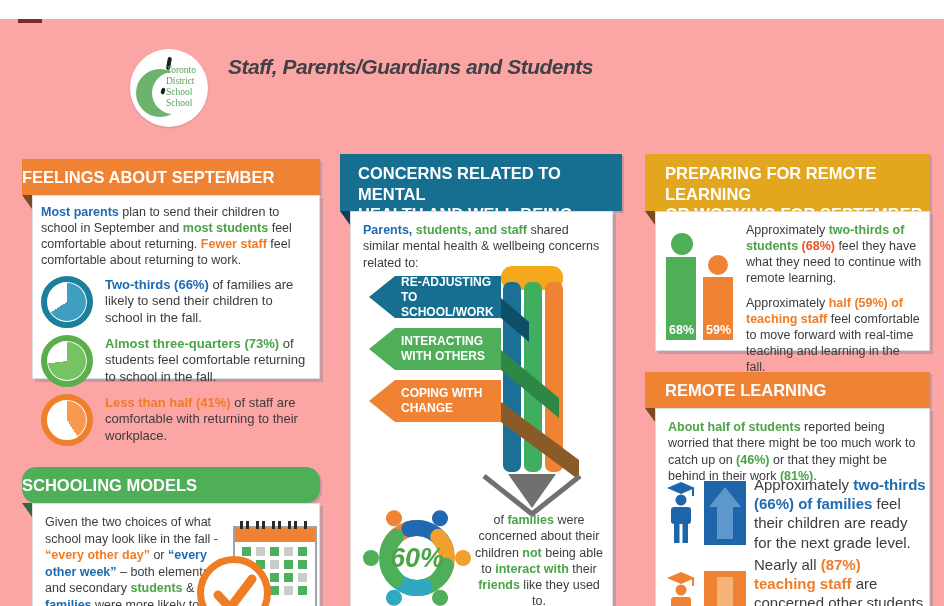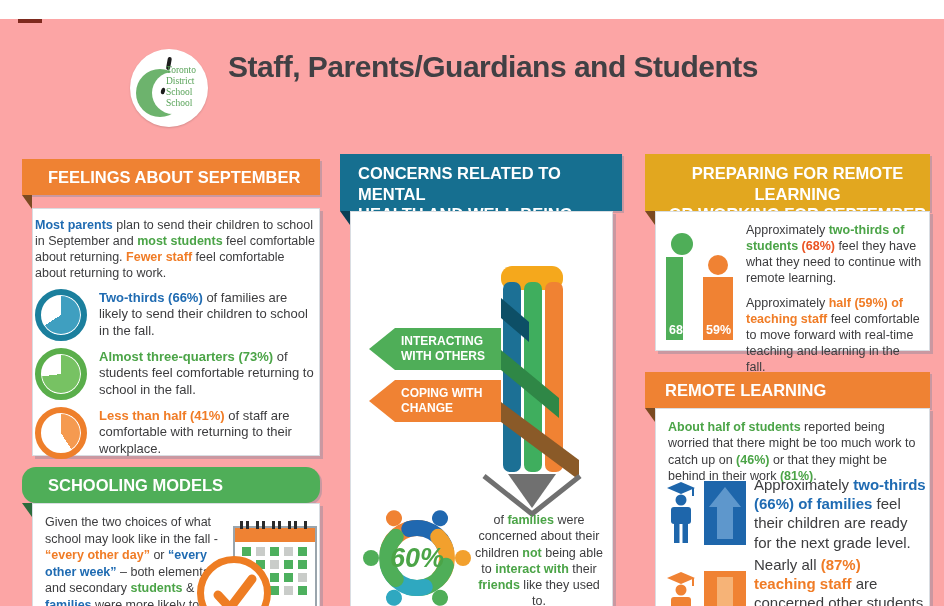--- a/index.html
+++ b/index.html
@@ -8,37 +8,37 @@
 
   
   .top-stripe{position:absolute;left:18px;top:0;width:24px;height:4px;background:#7e2a1e;}
 
   
   .logo{position:absolute;left:130px;top:30px;width:78px;height:78px;border-radius:50%;background:#fff;box-shadow:0 1px 2px rgba(0,0,0,.15);}
   .logo svg{position:absolute;left:0;top:0;}
   .logo-text{position:absolute;left:36px;top:16px;font-family:"Liberation Serif",serif;font-size:9.5px;line-height:11px;color:#57a257;}
   .title{position:absolute;left:228px;top:30px;color:#414044;font-weight:700;letter-spacing:-.5px;}
   .title .l1{font-size:34px;line-height:40px;}
-  .title .l2{font-size:30px;line-height:36px;}
+  .title .l2{font-size:21px;line-height:36px;font-style:italic;}
 
   
   .phead{position:absolute;color:#fff;font-weight:700;box-shadow:2px 2px 0 rgba(110,130,155,.35);}
-  .phead .pad{padding-left:26px;}
+  .phead .pad{}
   .fold{position:absolute;width:10px;height:14px;clip-path:polygon(0 0,100% 0,100% 100%);}
   .pbody{position:absolute;background:#fff;border:1px solid #d9dde2;box-sizing:border-box;box-shadow:3px 3px 0 rgba(110,130,155,.35);}
 
   .seg-blue{color:#1f6bb2;font-weight:700;}
   .seg-green{color:#4ba447;font-weight:700;}
   .seg-orange{color:#f07c26;font-weight:700;}
   .seg-orangered{color:#ea5423;font-weight:700;}
 
   
   #feelings-head{left:22px;top:140px;width:298px;height:36px;line-height:36px;font-size:16.5px;}
   #feelings-fold{left:22px;top:176px;background:#7b4a21;}
-  #feelings-body{left:32px;top:189px;width:288px;height:248px;padding:9px 2px;}
+  #feelings-body{left:32px;top:176px;width:288px;height:184px;padding:9px 8px;}
   #feelings-body .intro{font-size:12.5px;line-height:1.27;margin:0 0 4px 0;}
   .stat-row{display:flex;align-items:center;gap:12px;margin-top:7px;}
   .pie{flex:0 0 auto;width:40px;height:40px;border-radius:50%;border:6px solid #888;box-shadow:0 0 0 1px #fff inset;}
   .stat-row .txt{font-size:13px;line-height:1.27;}
 
   
   #schooling-head{left:22px;top:448px;width:298px;height:36px;line-height:36px;font-size:16.5px;}
   #schooling-fold{left:22px;top:484px;background:#2c6b3c;}
   #schooling-body{left:32px;top:484px;width:288px;height:122px;padding:10px 12px;}
   #schooling-body .intro{font-size:12.5px;line-height:1.32;width:182px;margin:0;}
@@ -164,32 +164,37 @@
         </svg>
     </div>
   </div>
 
   <div class="phead" id="concerns-head" style="background: rgb(22, 111, 144);">
     <div>CONCERNS RELATED TO MENTAL</div>
     <div>HEALTH AND WELL-BEING</div>
   </div>
   <div class="fold" id="concerns-fold"></div>
   <div class="pbody" id="concerns-body">
+    <p class="intro"><span class="seg-blue">Parents,</span><span class="seg-green"> students, and staff</span><span> shared similar mental health &amp; wellbeing concerns related to:</span></p>
     <div class="graphic">
       <svg width="263" height="260" viewBox="0 0 263 260">
         <rect x="150" y="6" width="62" height="24" rx="11" fill="#f5a81c"></rect>
         <rect x="152" y="22" width="18" height="190" rx="7" fill="#1c7095"></rect>
         <rect x="173" y="22" width="18" height="190" rx="7" fill="#3fae5e"></rect>
         <rect x="194" y="22" width="18" height="190" rx="7" fill="#f08233"></rect>
         <polygon points="150,38 150,58 178,82 178,62" fill="#0d4f66"></polygon>
         <polygon points="150,90 150,110 208,158 208,138" fill="#2f8746"></polygon>
         <polygon points="150,142 150,162 228,220 228,200" fill="#8a5a28"></polygon>
         <polyline points="133,216 181,254 229,216" fill="none" stroke="#707070" stroke-width="5"></polyline>
         <polygon points="157,214 205,214 181,248" fill="#707070"></polygon>
       </svg>
+      <div class="banner" style="top: 16px; background: rgb(22, 111, 144);">
+        <span>RE-ADJUSTING TO</span>
+          <span>SCHOOL/WORK</span>
+      </div>
       <div class="banner" style="top: 120px; background: rgb(240, 130, 51);">
         <span>COPING WITH</span>
           <span>CHANGE</span>
       </div>
       <div class="banner" style="top: 68px; background: rgb(79, 174, 88);">
         <span>INTERACTING</span>
           <span>WITH OTHERS</span>
       </div>
     </div>
     <div class="people-wrap">
@@ -217,29 +222,29 @@
         <g transform="rotate(270 60 60)">
             <circle cx="60" cy="14" r="8" fill="#4fae58"></circle>
             <path d="M 38.8 38.8 A 30 30 0 0 1 81.2 38.8" stroke="#4fae58" stroke-width="16" fill="none" stroke-linecap="round"></path>
           </g>
       </svg>
       <div class="people-stat">60%</div>
     </div>
     <div class="stat-text"><span>of </span><span class="seg-green">families</span><span> were concerned about their children </span><span class="seg-green">not</span><span> being able to </span><span class="seg-green">interact with</span><span> their </span><span class="seg-green">friends</span><span> like they used to.</span></div>
   </div>
 
-  <div class="phead" id="preparing-head" style="background: rgb(226, 167, 31); text-align: center;">
+  <div class="phead" id="preparing-head" style="background: rgb(226, 167, 31);">
     <div>PREPARING FOR REMOTE LEARNING</div>
     <div>OR WORKING FOR SEPTEMBER</div>
   </div>
   <div class="fold" id="preparing-fold"></div>
   <div class="pbody" id="preparing-body">
     <div class="pbars">
       <div class="pbar-head" style="left:7px;top:5px;width:22px;height:22px;background:#4fae58"></div>
-      <div class="pbar" style="left:2px;top:29px;width:17px;height:83px;background:#4fae58">
+      <div class="pbar" style="left:2px;top:29px;width:30px;height:83px;background:#4fae58">
           <span>68%</span>
         </div>
       <div class="pbar-head" style="left:44px;top:27px;width:20px;height:20px;background:#f08233"></div>
       <div class="pbar" style="left:39px;top:49px;width:30px;height:63px;background:#f08233">
           <span>59%</span>
         </div>
     </div>
     <div class="copy">
       <p><span>Approximately </span><span class="seg-green">two-thirds of students</span><span> </span><span class="seg-orangered">(68%)</span><span> feel they have what they need to continue with remote learning.</span></p>
       <p><span>Approximately </span><span class="seg-orange">half (59%) of teaching staff</span><span> feel comfortable to move forward with real-time teaching and learning in the fall.</span></p>

